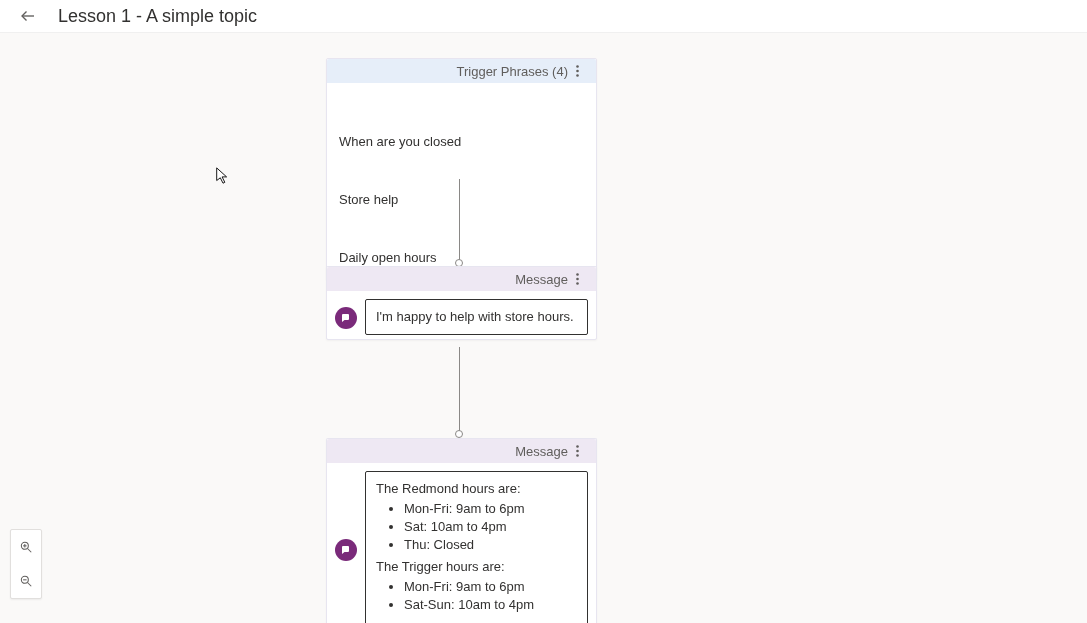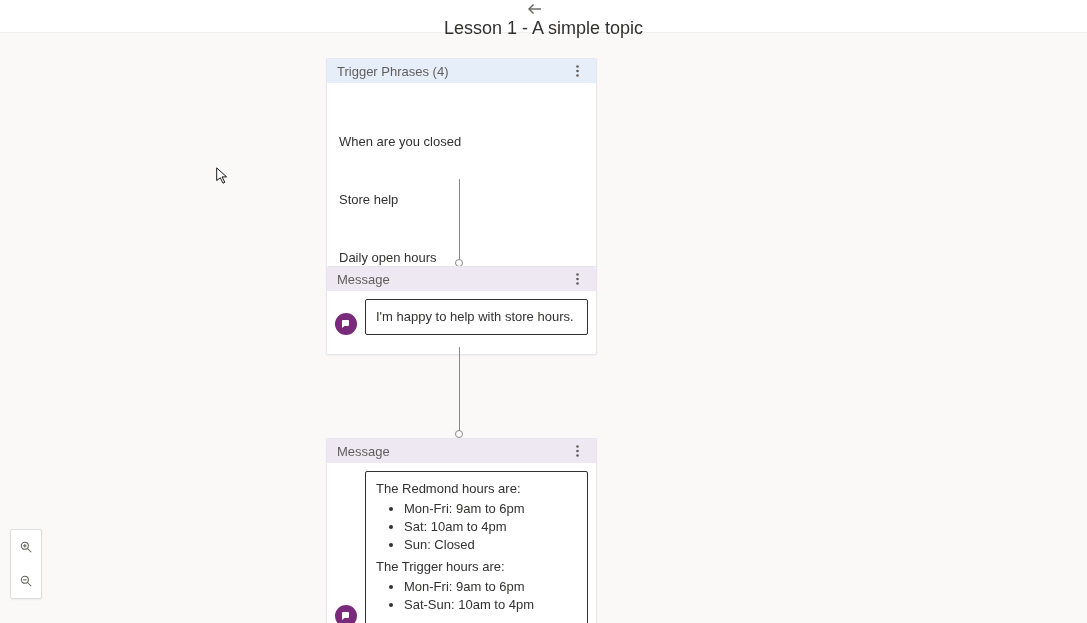--- a/index.html
+++ b/index.html
@@ -14,21 +14,20 @@
     position: relative;
   }
   .topbar {
     height: 33px;
     background: #ffffff;
     display: flex;
     align-items: center;
     padding: 0 16px;
     box-sizing: border-box;
     border-bottom: 1px solid #f0f0f0;
-    flex-direction: column;
   }
   .back-btn {
     width: 24px;
     height: 24px;
     display: flex;
     align-items: center;
     justify-content: center;
     color: #605e5c;
     cursor: pointer;
     margin-right: 18px;
@@ -83,50 +82,50 @@
     background: #ffffff;
     border: 1px solid #e7e5f0;
     border-radius: 2px;
     box-shadow: 0 1px 2px rgba(0,0,0,0.04);
   }
   .node-head {
     height: 24px;
     padding: 0 10px;
     display: flex;
     align-items: center;
-    justify-content: space-between;
+    justify-content: flex-end;
     font-size: 13px;
     color: #605e5c;
     border-radius: 2px 2px 0 0;
   }
   .head-trigger { background: #e6eef9; }
-  .head-message { background: #eee8f3; gap: 41px; }
+  .head-message { background: #eee8f3; }
   .node-more {
     width: 18px;
     height: 18px;
     display: flex;
     align-items: center;
     justify-content: center;
     cursor: pointer;
     color: #605e5c;
   }
   .node-body {
     padding: 10px 12px 12px;
   }
   .phrase {
     font-size: 13px;
     color: #323130;
     line-height: 18px;
     margin-top: 40px;
   }
   .msg-row {
     display: flex;
-    align-items: flex-end;
+    align-items: center;
     gap: 8px;
-    padding: 8px 8px 19px;
+    padding: 8px 8px 4px;
   }
   .bot-avatar {
     width: 22px;
     height: 22px;
     border-radius: 50%;
     background: #7a2a7a;
     display: flex;
     align-items: center;
     justify-content: center;
     flex-shrink: 0;
@@ -258,21 +257,21 @@
       <div class="bot-avatar">
         <svg viewBox="0 0 24 24">
             <path d="M4 4h12a2 2 0 0 1 2 2v8a2 2 0 0 1-2 2H9l-5 4V6a2 2 0 0 1 2-2z"></path>
           </svg>
       </div>
       <div class="msg-bubble">
         <div class="msg-text">The Redmond hours are:</div>
         <ul>
           <li>Mon-Fri: 9am to 6pm</li>
           <li>Sat: 10am to 4pm</li>
-          <li>Sun: Closed</li>
+          <li>Thu: Closed</li>
         </ul>
         <div class="msg-text">The Trigger hours are:</div>
         <ul>
           <li>Mon-Fri: 9am to 6pm</li>
           <li>Sat-Sun: 10am to 4pm</li>
         </ul>
       </div>
     </div>
   </div>
 

